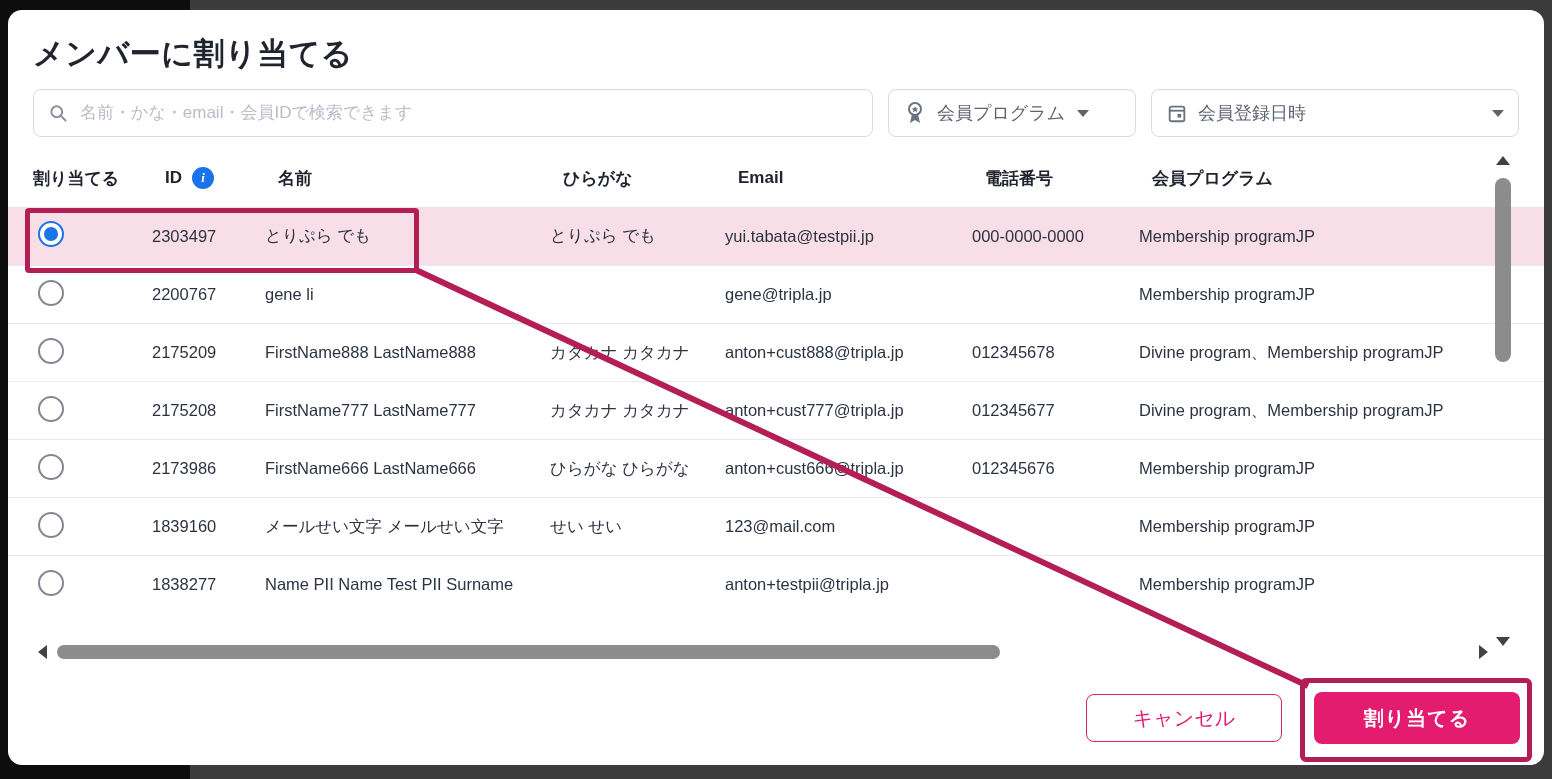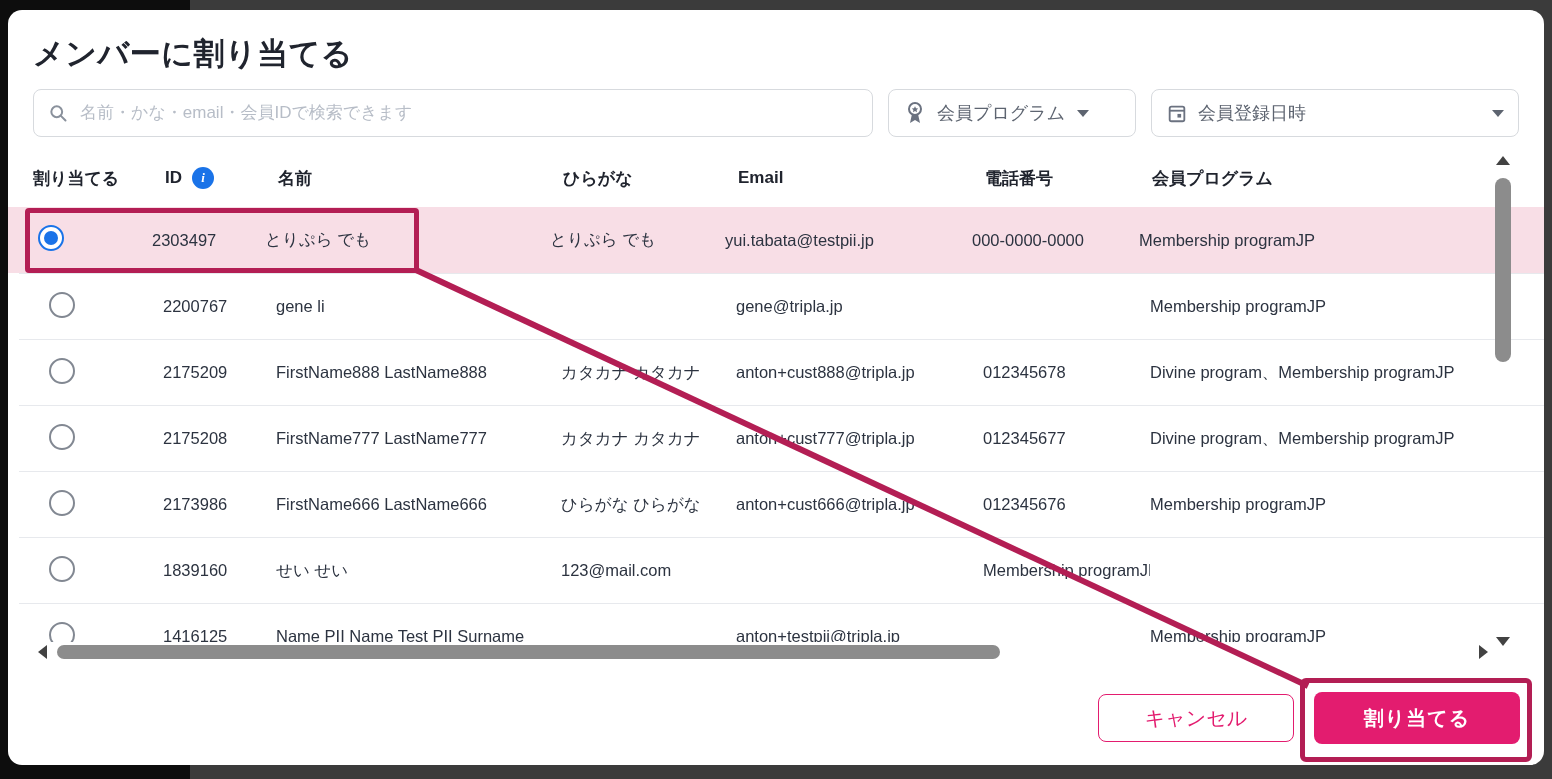--- a/index.html
+++ b/index.html
@@ -27,22 +27,22 @@
   .icon-gray{flex:0 0 auto;display:flex;align-items:center;}
   
   .grid{display:grid;grid-template-columns:132px 113px 285px 175px 247px 167px 1fr;
     padding-left:25px;box-sizing:border-box;align-items:center;}
   .thead{margin-top:12px;height:58px;font-weight:bold;font-size:17px;color:#20242e;}
   .th{display:flex;align-items:center;gap:10px;}
   .info-icon{width:22px;height:22px;border-radius:50%;background:#1a73e8;color:#fff;display:inline-flex;
     align-items:center;justify-content:center;font-size:13px;font-weight:bold;font-family:"Liberation Serif",serif;
     font-style:italic;cursor:pointer;}
   .rows{height:435px;overflow:hidden;}
-  .row{height:66px;font-size:16.5px;color:#2c3340;cursor:pointer;box-sizing:border-box;padding-left:12px;}
-  .row + .row{border-top:1px solid #e7e9ed;margin-left:11px;}
+  .row{height:58px;font-size:16.5px;color:#2c3340;cursor:pointer;box-sizing:border-box;padding-left:12px;}
+  .row + .row{border-top:1px solid #e7e9ed;}
   .row.selected{background:#f8dee6;}
   .cell{white-space:nowrap;overflow:hidden;}
   .radio{width:26px;height:26px;border:2px solid #82889252;border-radius:50%;box-sizing:border-box;
     margin-left:18px;display:inline-block;position:relative;border-color:#828892;background:#fff;}
   .row.selected .radio{border-color:#1a73e8;}
   .row.selected .radio::after{content:"";position:absolute;left:4px;top:4px;width:14px;height:14px;
     border-radius:50%;background:#1a73e8;}
   
   .hscroll{position:relative;height:18px;margin-top:1px;}
   .hscroll .thumb{position:absolute;left:49px;top:2px;width:943px;height:14px;background:#8c8c8c;
@@ -54,21 +54,21 @@
     border-left:9px solid #424242;}
   
   .vscroll{position:absolute;right:32px;top:142px;width:18px;height:498px;}
   .vscroll .thumb{position:absolute;left:1px;top:26px;width:16px;height:184px;background:#8c8c8c;
     border-radius:8px;cursor:pointer;}
   .tri.up{left:2px;top:4px;border-left:7px solid transparent;border-right:7px solid transparent;
     border-bottom:9px solid #424242;}
   .tri.down{left:2px;bottom:4px;border-left:7px solid transparent;border-right:7px solid transparent;
     border-top:9px solid #424242;}
   
-  .footer{display:flex;justify-content:flex-end;align-items:center;gap:20px;margin-top:31px;padding-right:24px;}
+  .footer{display:flex;justify-content:flex-end;align-items:center;gap:32px;margin-top:31px;padding-right:24px;}
   .btn{height:48px;border-radius:8px;font-size:20px;font-family:inherit;cursor:pointer;
     display:flex;align-items:center;justify-content:center;box-sizing:border-box;}
   .btn.cancel{width:196px;background:#fff;border:1px solid #e31c6f;color:#e31c6f;}
   .btn.assign{width:206px;height:52px;background:#e31c6f;border:none;color:#fff;font-weight:bold;letter-spacing:1px;}
   
   .anno{position:absolute;inset:0;pointer-events:none;z-index:50;}
   .anno-box{position:absolute;border:5px solid #b31e54;box-sizing:border-box;}
   .anno-box.b1{left:17px;top:198px;width:394px;height:65px;border-radius:4px;}
   .anno-box.b2{left:1292px;top:668px;width:232px;height:84px;border-radius:6px;}
   .anno-svg{position:absolute;left:0;top:0;}
@@ -176,28 +176,29 @@
         <div class="cell">2173986</div>
         <div class="cell">FirstName666 LastName666</div>
         <div class="cell">ひらがな ひらがな</div>
         <div class="cell">anton+cust666@tripla.jp</div>
         <div class="cell">012345676</div>
         <div class="cell">Membership programJP</div>
       </div>
       <div class="grid row">
         <div class="cell"><span class="radio"></span></div>
         <div class="cell">1839160</div>
+        <div class="cell">メールせい文字 メールせい文字</div>
         <div class="cell">せい せい</div>
         <div class="cell">123@mail.com</div>
         <div class="cell"></div>
         <div class="cell">Membership programJP</div>
       </div>
       <div class="grid row">
         <div class="cell"><span class="radio"></span></div>
-        <div class="cell">1416125</div>
+        <div class="cell">1838277</div>
         <div class="cell">Name PII Name Test PII Surname</div>
         <div class="cell"></div>
         <div class="cell">anton+testpii@tripla.jp</div>
         <div class="cell"></div>
         <div class="cell">Membership programJP</div>
       </div>
     </div>
 
   <div class="hscroll">
     <span class="tri left"></span>

